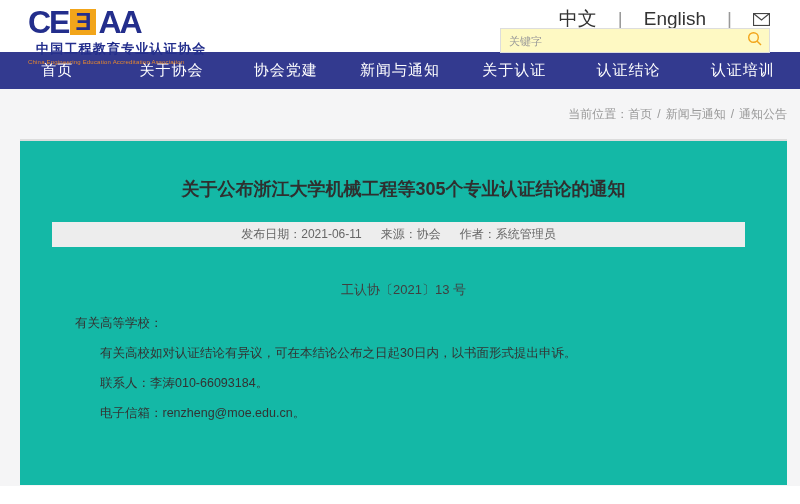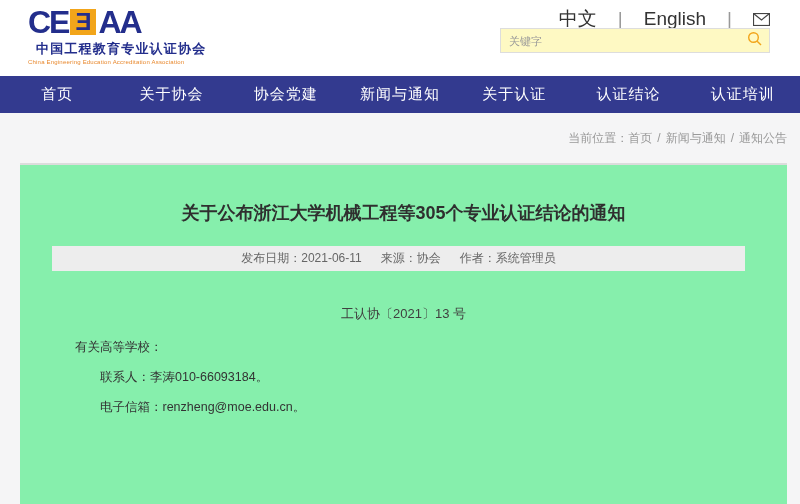--- a/index.html
+++ b/index.html
@@ -1,20 +1,20 @@
 <!DOCTYPE html>
 <html><head>
 <meta charset="utf-8">
 <style>
   * { margin:0; padding:0; box-sizing:border-box; }
   html,body { width:800px; height:504px; overflow:hidden; background:#fff;
     font-family:"Liberation Sans","DejaVu Sans",sans-serif; }
 
   
-  .header { position:relative; height:76px; background:#fff; }
+  .header { position:relative; height:52px; background:#fff; }
   .logo { position:absolute; left:28px; top:7px; cursor:pointer; }
   .logo-row { display:flex; align-items:center; height:30px; }
   .logo-ce, .logo-aa { font-size:32px; font-weight:bold; color:#232e8c; letter-spacing:-2px; line-height:30px; }
   .logo-ebox { width:26px; height:26px; background:#f2a51a; color:#232e8c; font-size:24px; font-weight:bold;
     display:flex; align-items:center; justify-content:center; margin:0 2px; line-height:26px; }
   .logo-cn { font-size:13px; font-weight:bold; color:#232e8c; letter-spacing:1.2px; margin-top:3px;margin-left:8px; }
   .logo-en { font-size:6px; color:#e8882d; letter-spacing:0.2px; margin-top:1px; white-space:nowrap; }
 
   .top-links { position:absolute; right:30px; top:6px; display:flex; align-items:center; gap:21px;
     font-size:19px; color:#333; }
@@ -34,21 +34,21 @@
   .nav-item { flex:1; color:#fff; font-size:15px; display:flex; align-items:center; justify-content:center;
     cursor:pointer; letter-spacing:1px; }
 
   
   .page-bg { background:#f5f5f6; height:397px; }
   .breadcrumb { height:50px; display:flex; align-items:center; justify-content:flex-end;
     padding-right:13px; font-size:12px; color:#999;padding-left:39px; }
   .breadcrumb a { color:#999; text-decoration:none; cursor:pointer; }
   .breadcrumb .bc-sep { margin:0 5px; }
 
-  .card { margin:0 13px 0 20px; background:#86efac; border-top:2px solid #dcdcdc; height:346px; overflow:hidden; }
+  .card { margin:0 13px 0 20px; background:#14b8a6; border-top:2px solid #dcdcdc; height:346px; overflow:hidden; }
   .article-title { margin-top:36px; text-align:center; font-size:18px; font-weight:bold; color:#2f2f2f; }
   .meta-bar { margin:21px 42px 0 32px; height:25px; background:#ededed; display:flex; align-items:center;
     justify-content:center; gap:19px; font-size:12px; color:#666; }
   .doc-number { margin-top:34px; text-align:center; font-size:13px; color:#404040; }
   .article-body { margin:13px 44px 8px 55px; font-size:12.5px; color:#333; }
   .article-body p { line-height:23px; margin-bottom:7px; }
   .article-body p.indent { text-indent:2em; }
 </style>
 </head>
 <body>
@@ -116,18 +116,19 @@
     <div class="meta-bar">
       <span>发布日期：2021-06-11</span>
       <span>来源：协会</span>
       <span>作者：系统管理员</span>
     </div>
 
     <div class="doc-number">工认协〔2021〕13 号</div>
 
     <div class="article-body">
       <p>有关高等学校：</p>
+      <p class="indent">有关高校如对认证结论有异议，可在本结论公布之日起30日内，以书面形式提出申诉。</p>
       <p class="indent">联系人：李涛010-66093184。</p>
       <p class="indent">电子信箱：renzheng@moe.edu.cn。</p>
 
     </div>
   </div>
 </div>
 
 </body></html>

